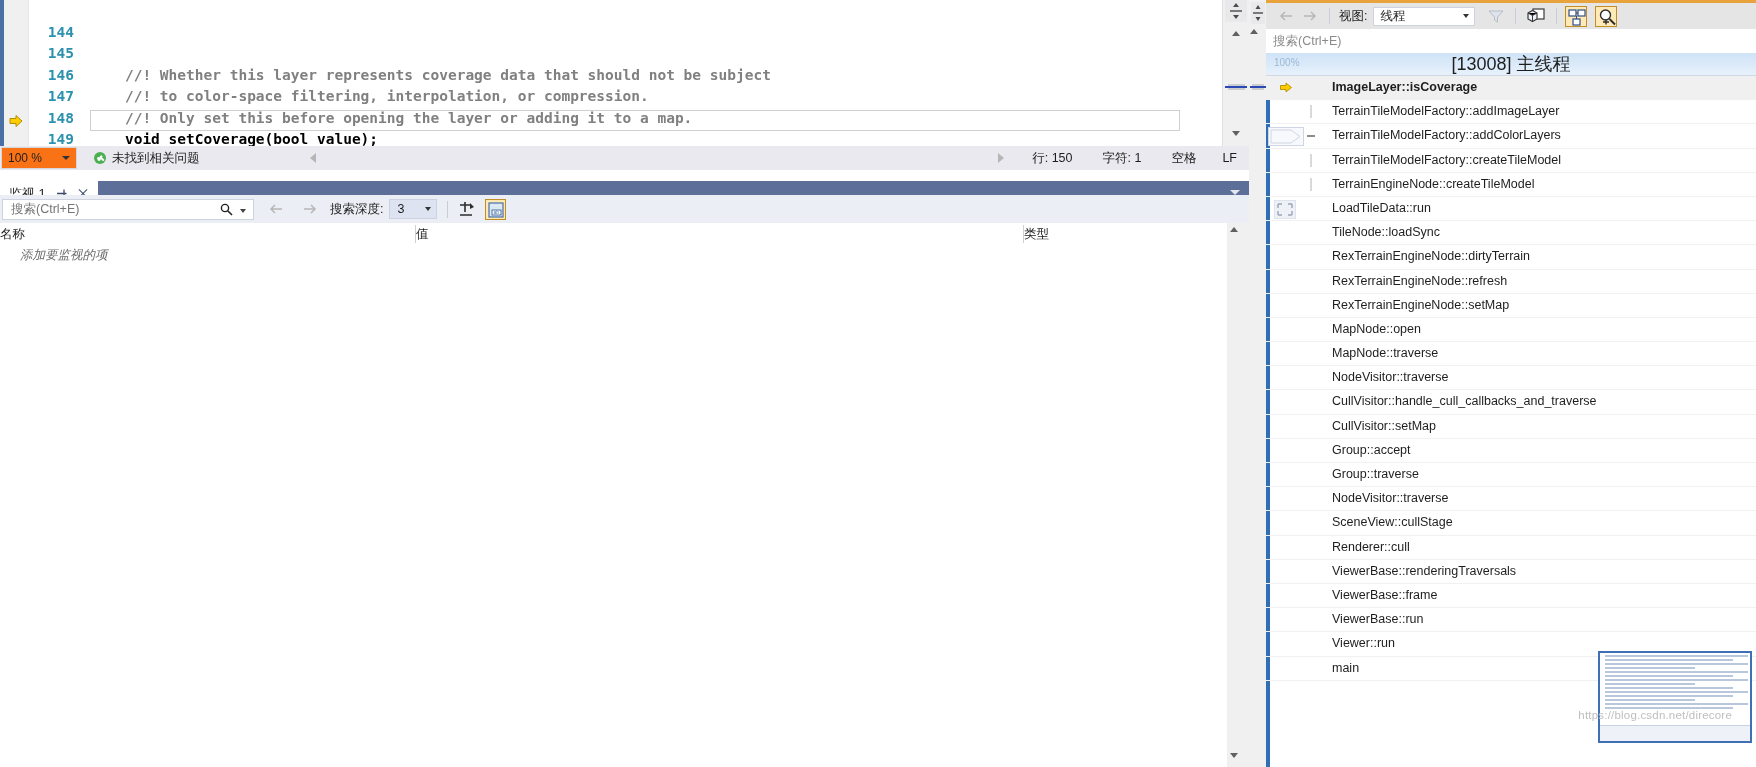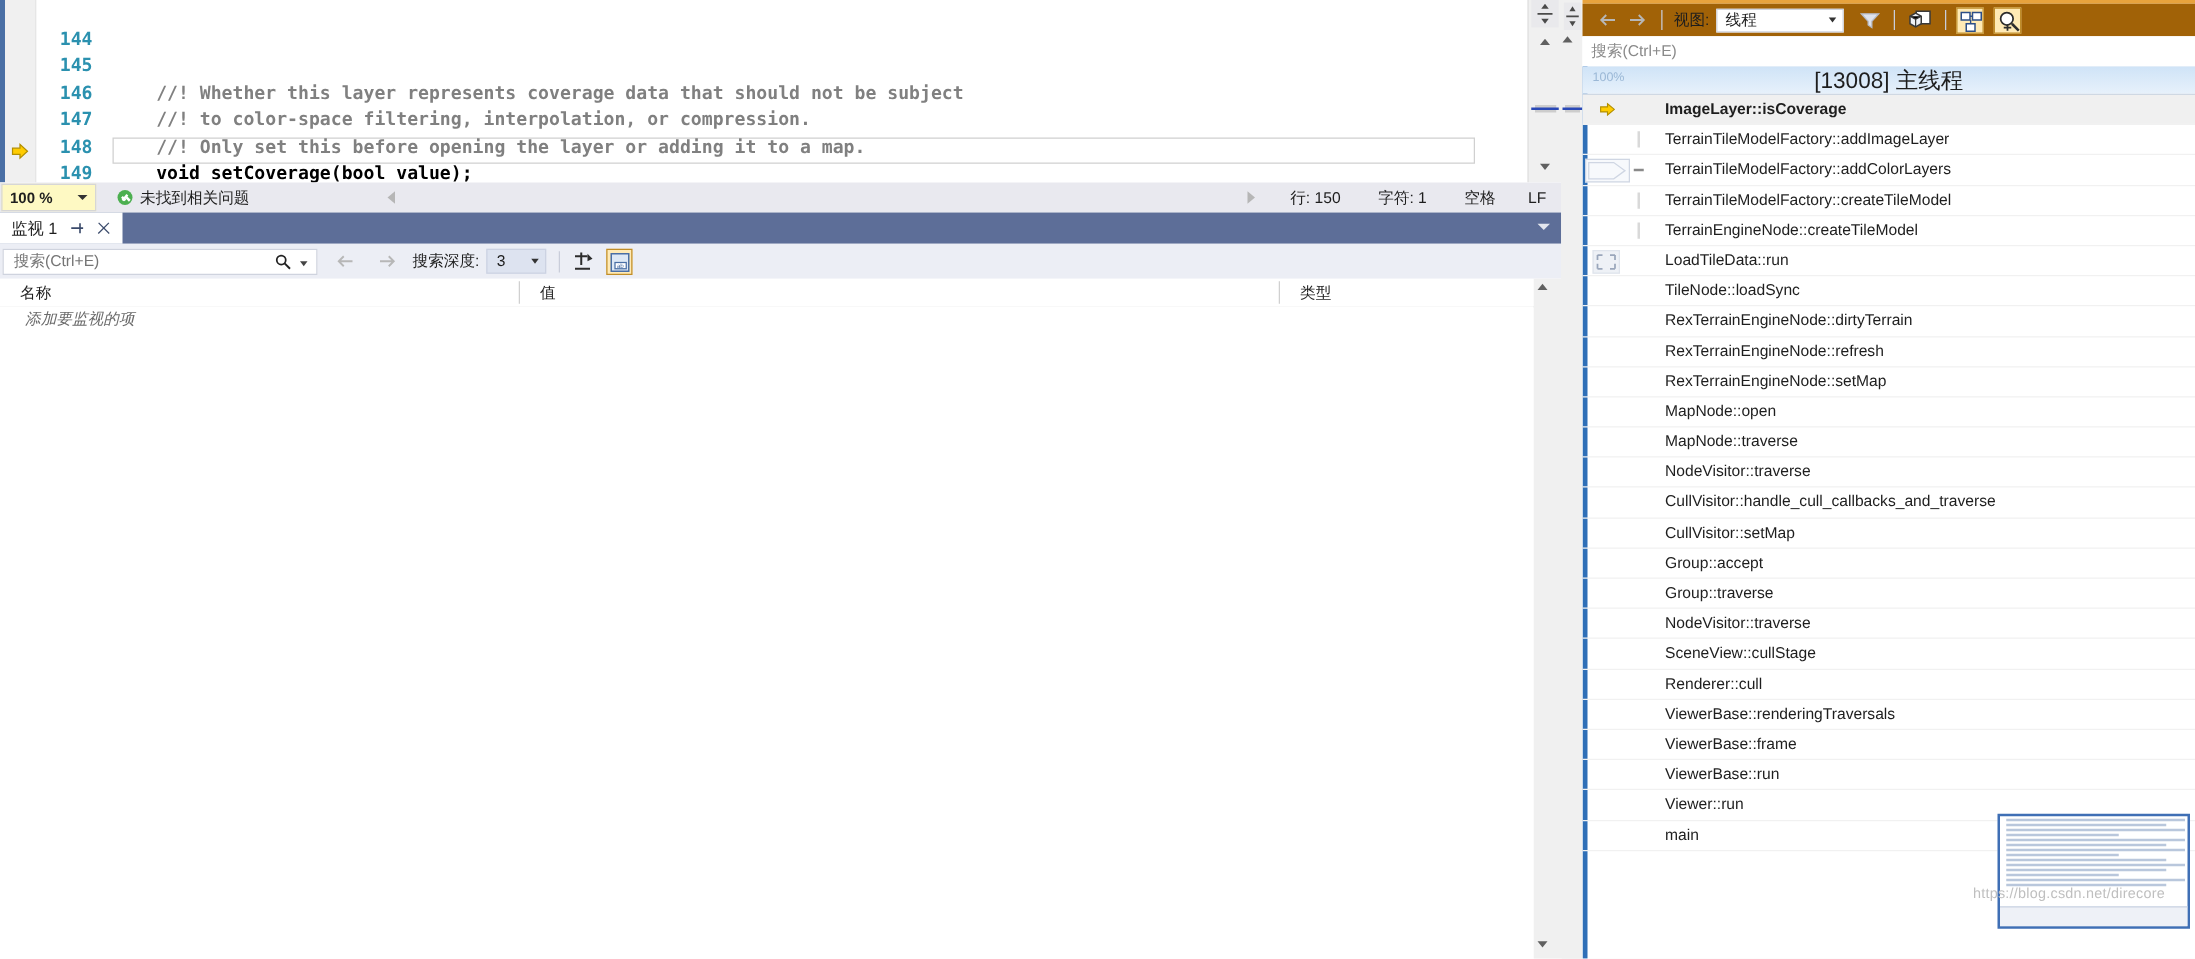--- a/index.html
+++ b/index.html
@@ -37,42 +37,42 @@
   .sb-thumb{position:absolute;left:5px;top:84px;width:17px;height:6px;background:#cdcdcd;}
   .sb-mark{position:absolute;left:2px;top:86px;width:22px;height:2px;background:#2a49b7;}
   .arrow-up,.arrow-dn{position:absolute;left:50%;margin-left:-4px;top:50%;margin-top:-2px;
      width:0;height:0;border-left:4px solid transparent;border-right:4px solid transparent;}
   .arrow-up{border-bottom:5px solid #606060;}
   .arrow-dn{border-top:5px solid #606060;}
 
   
   .ed-status{position:absolute;left:0;top:146px;width:1249px;height:24px;background:#e9e9ef;
      display:flex;align-items:center;font-size:12px;color:#1e1e1e;}
-  .zoombox{width:76px;height:22px;margin-left:1px;background:#fef9c3;border:1px solid #d6d6d6;
-     display:flex;align-items:center;box-sizing:border-box;font-weight:bold;}
+  .zoombox{width:76px;height:22px;margin-left:1px;background:#f97316;border:1px solid #d6d6d6;
+     display:flex;align-items:center;box-sizing:border-box;}
   .zoombox .zval{padding-left:6px;font-size:12px;}
   .zoombox .zcar{margin-left:auto;margin-right:6px;width:0;height:0;
      border-left:4px solid transparent;border-right:4px solid transparent;border-top:4px solid #333;}
   .ok-circle{width:12px;height:12px;border-radius:50%;background:#4caf50;margin-left:17px;margin-right:6px;
      position:relative;flex:none;}
   .ok-circle:after{content:"";position:absolute;left:3px;top:5.5px;width:4px;height:1.8px;background:#fff;
      transform:rotate(45deg);box-shadow:2.6px -2.3px 0 0 #fff;}
   .ok-circle:before{content:"";position:absolute;left:5px;top:3px;width:1.8px;height:6px;background:#fff;
      transform:rotate(40deg);}
   .st-msg{font-size:12.5px;}
   .st-lcar{margin-left:110px;width:0;height:0;border-top:5px solid transparent;border-bottom:5px solid transparent;
      border-right:6px solid #b6b6b6;}
   .st-rcar{margin-left:auto;width:0;height:0;border-top:5px solid transparent;border-bottom:5px solid transparent;
      border-left:6px solid #b6b6b6;}
   .st-cell{font-size:12.5px;white-space:nowrap;}
   .st-line{margin-left:28px;} .st-char{margin-left:30px;} .st-ind{margin-left:30px;} .st-eol{margin-left:26px;margin-right:12px;}
 
   
   .watch{position:absolute;left:0;top:170px;width:1249px;height:597px;background:#ffffff;}
-  .watch-tabstrip{position:absolute;left:0;top:0;width:1249px;height:25px;background:#5d6e98;}
+  .watch-tabstrip{position:absolute;left:0;top:11px;width:1249px;height:25px;background:#5d6e98;}
   .watch-tab{position:absolute;left:0;top:0;height:25px;background:#ffffff;display:flex;align-items:center;
      padding:0 9px 0 9px;box-sizing:border-box;}
   .watch-tab .tlabel{font-size:13px;color:#1e1e1e;}
   .pin-ico{width:13px;height:13px;margin-left:9px;position:relative;}
   .close-ico{width:12px;height:12px;margin-left:9px;position:relative;}
   .close-ico:before,.close-ico:after{content:"";position:absolute;left:0;top:5px;width:12px;height:1.4px;background:#3a4a6b;}
   .close-ico:before{transform:rotate(45deg);} .close-ico:after{transform:rotate(-45deg);}
   .strip-car{position:absolute;right:9px;top:9px;width:0;height:0;border-left:5px solid transparent;
      border-right:5px solid transparent;border-top:5px solid #e3e6ee;}
 
@@ -92,39 +92,39 @@
      display:flex;align-items:center;}
   .depth-box .dval{margin-left:7px;font-size:12.5px;}
   .depth-box .dcar{margin-left:auto;margin-right:5px;width:0;height:0;border-left:3.5px solid transparent;
      border-right:3.5px solid transparent;border-top:4px solid #333;}
   .tb-sep{margin-left:10px;width:1px;height:17px;background:#c9cdda;}
   .tb-btn{margin-left:8px;width:21px;height:21px;position:relative;}
   .tb-btn.active{background:#ffeab5;border:1px solid #c08d29;box-sizing:border-box;}
 
   .watch-header{position:absolute;left:0;top:53px;width:1249px;height:22px;background:#ffffff;
      border-bottom:1px solid #d8d8d8;}
-  .wh-cell{position:absolute;top:0;height:22px;line-height:22px;font-size:12.5px;color:#1e1e1e;padding-left:16px;box-sizing:border-box;}
+  .wh-cell{position:absolute;top:0;height:22px;line-height:22px;font-size:12.5px;color:#1e1e1e;padding-left:0;box-sizing:border-box;}
   .wh-div{position:absolute;top:2px;width:1px;height:18px;background:#d0d0d0;}
   .watch-rows{position:absolute;left:0;top:75px;width:1227px;height:522px;background:#ffffff;}
   .wrow{height:20px;line-height:20px;font-size:12.5px;font-style:italic;color:#6b6b6b;padding-left:20px;}
   .watch-vsb{position:absolute;right:0;top:53px;width:22px;height:544px;background:#f0f0f0;}
   .watch-vsb .vup{position:absolute;left:1px;top:0;width:20px;height:18px;}
   .watch-vsb .vdn{position:absolute;left:1px;bottom:0;width:20px;height:18px;}
 
   
   .rightcol{position:absolute;left:1249px;top:0;width:507px;height:767px;background:#f0f0f0;}
   .rc-splitter{position:absolute;left:0;top:0;width:17px;height:767px;background:#f0f0f0;}
   .split-grip{position:absolute;left:2px;top:2px;width:14px;height:22px;background:#e9e9ec;}
   .split-up{position:absolute;left:2px;top:26px;width:14px;height:16px;}
   .split-thumb{position:absolute;left:3px;top:84px;width:12px;height:6px;background:#cdcdcd;}
   .split-mark{position:absolute;left:1px;top:86px;width:16px;height:2px;background:#2a49b7;}
 
   .cs-panel{position:absolute;left:17px;top:0;width:490px;height:767px;background:#ffffff;}
   .cs-top-accent{position:absolute;left:0;top:0;width:490px;height:3px;background:#e8a33d;}
-  .cs-toolbar{position:absolute;left:0;top:3px;width:490px;height:26px;background:#a16207;display:flex;align-items:center;}
+  .cs-toolbar{position:absolute;left:0;top:3px;width:490px;height:26px;background:#e5e5e5;display:flex;align-items:center;}
   .cs-nav{width:22px;height:20px;position:relative;}
   .cs-nav.f{margin-left:10px;}
   .cs-sep{margin-left:9px;width:1px;height:16px;background:#c9cdda;}
   .cs-viewlabel{margin-left:9px;font-size:12.5px;color:#1e1e1e;}
   .cs-viewsel{margin-left:6px;width:102px;height:19px;background:#ffffff;border:1px solid #cfd3de;box-sizing:border-box;
      display:flex;align-items:center;}
   .cs-viewsel .vv{margin-left:6px;font-size:12.5px;}
   .cs-viewsel .vc{margin-left:auto;margin-right:5px;width:0;height:0;border-left:3.5px solid transparent;
      border-right:3.5px solid transparent;border-top:4px solid #333;}
   .cs-filter{margin-left:11px;width:20px;height:20px;position:relative;}

